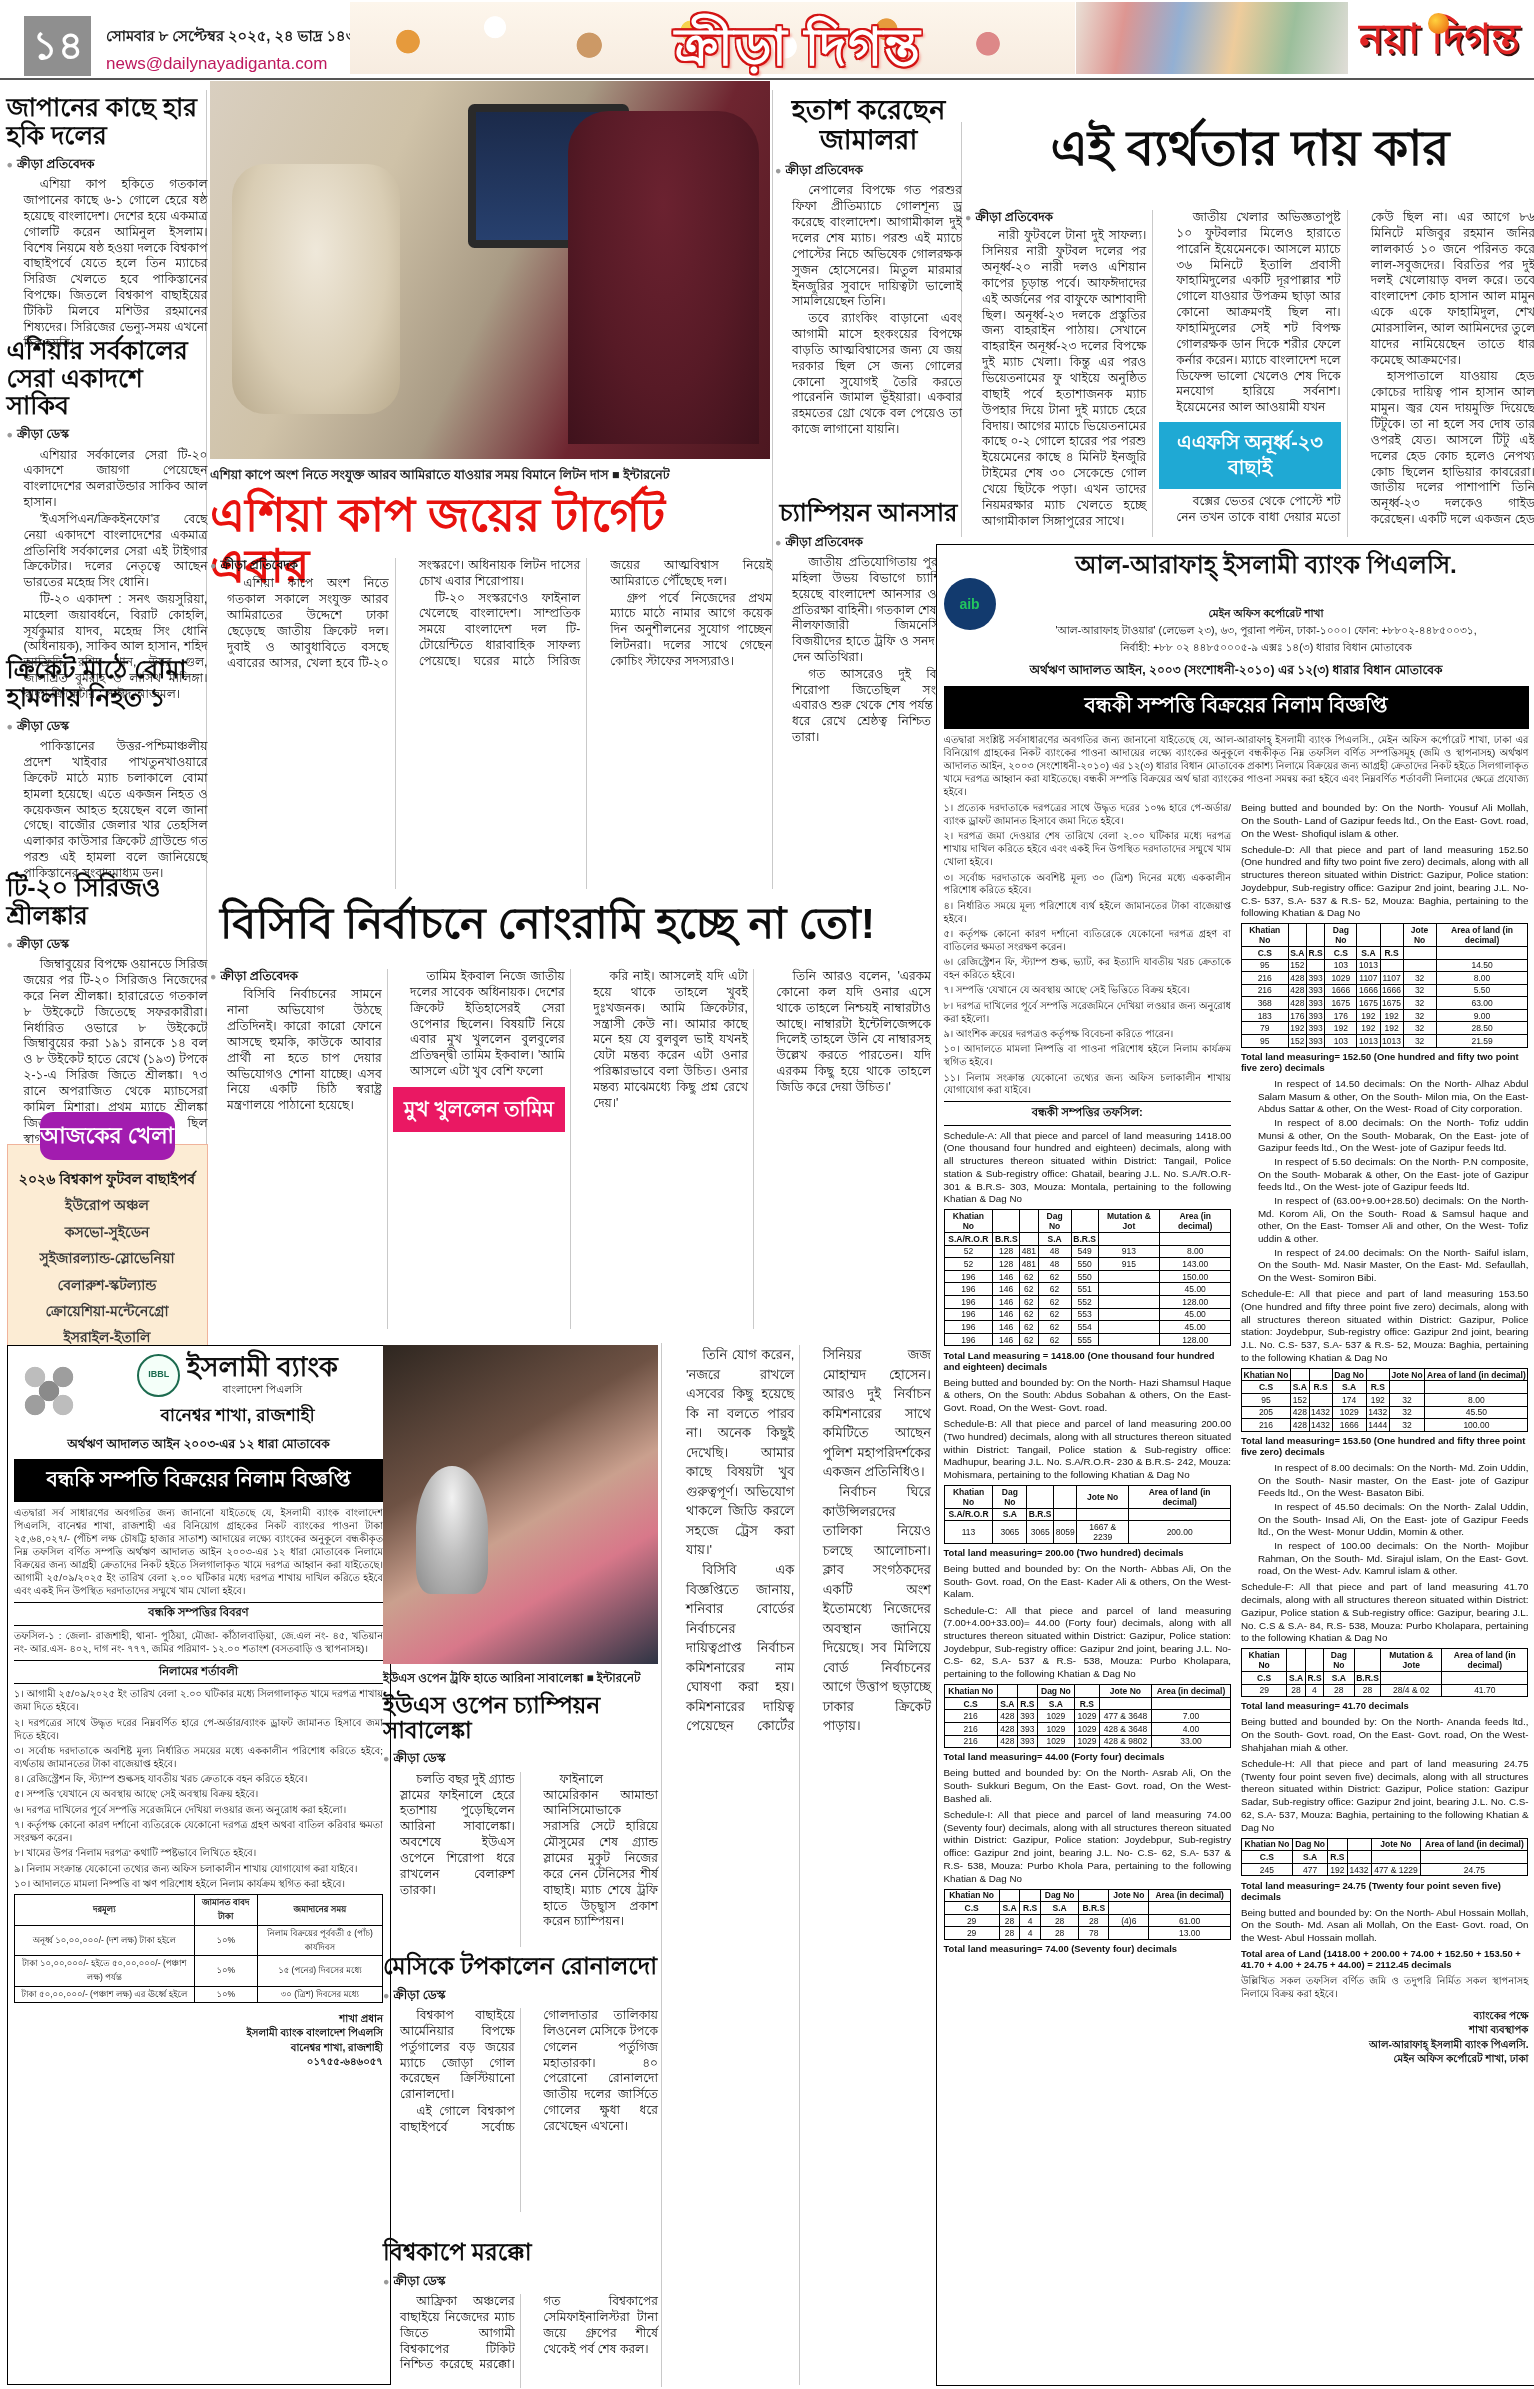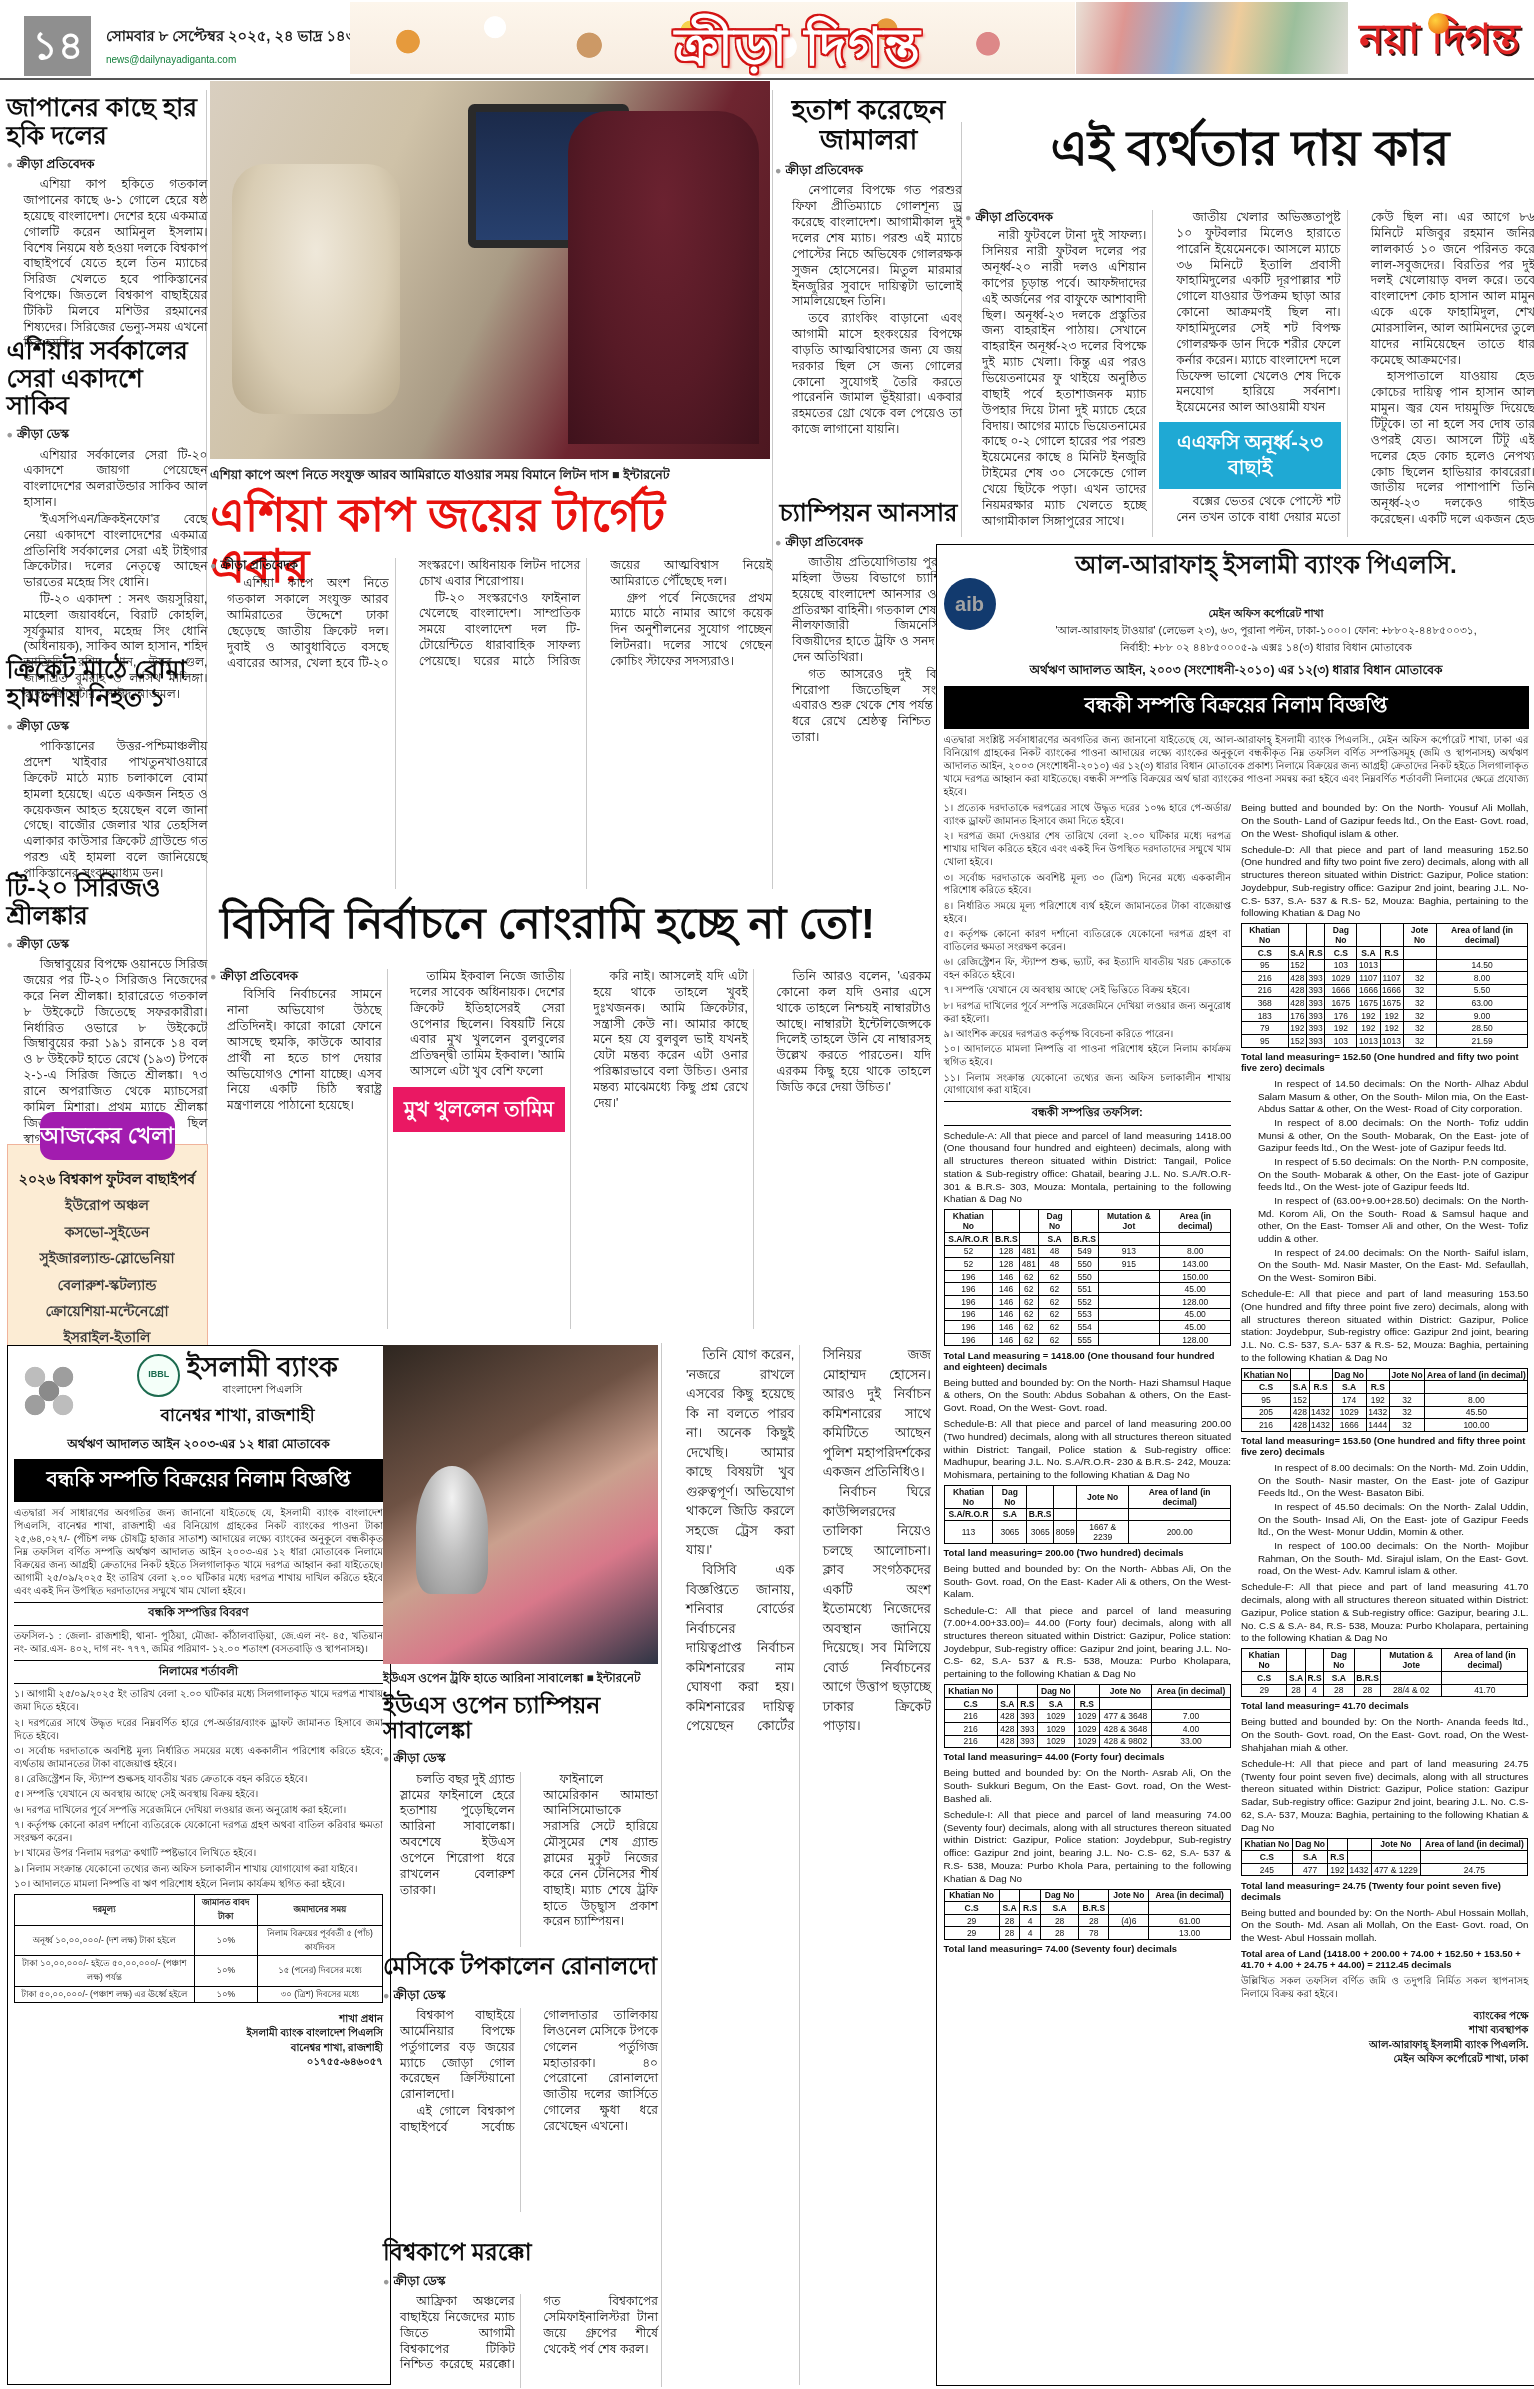--- a/index.html
+++ b/index.html
@@ -4,21 +4,21 @@
 <style>
   html,body{margin:0;padding:0;background:#e9e9e9;}
   #page{position:relative;width:1535px;height:2389px;background:#ffffff;overflow:hidden;
         font-family:"Liberation Sans",sans-serif;color:#111;}
   .abs{position:absolute;}
   
   .pagenum{left:24.4px;top:16.3px;width:67px;height:60px;background:#8f8f8f;color:#fff;
            font-size:39px;font-weight:bold;text-align:center;line-height:60px;}
   .dateblock{left:106px;top:24.4px;width:269px;}
   .dateline{font-size:14.7px;font-weight:bold;color:#1a1a1a;}
-  .mailline{font-size:10px;color:#15803d;margin-top:4.9px;}
+  .mailline{font-size:17px;color:#be185d;margin-top:4.9px;}
   .strip{left:350px;top:1.6px;width:725px;height:72px;background:
      radial-gradient(circle at 8% 55%, #e69a3c 11.4px, rgba(0,0,0,0) 12.2px),
      radial-gradient(circle at 20% 35%, #fff 10.6px, rgba(0,0,0,0) 11.4px),
      radial-gradient(circle at 33% 60%, #c96 12.2px, rgba(0,0,0,0) 13px),
      radial-gradient(circle at 47% 40%, #f6d24e 9.8px, rgba(0,0,0,0) 10.6px),
      radial-gradient(circle at 60% 62%, #fff 11.4px, rgba(0,0,0,0) 12.2px),
      radial-gradient(circle at 74% 38%, #e69a3c 10.6px, rgba(0,0,0,0) 11.4px),
      radial-gradient(circle at 88% 58%, #d88 11.4px, rgba(0,0,0,0) 12.2px),
      linear-gradient(#fdf6ec,#f7ece0);}
   .section-title{left:562px;top:6.5px;width:472px;text-align:center;font-size:52px;font-weight:bold;
@@ -70,21 +70,21 @@
   .sab-trophy{position:absolute;left:12%;top:38%;width:26%;height:40%;background:
      radial-gradient(ellipse at 50% 25%,#f2f2f2 0%,#bdbdbd 45%,#8c8c8c 100%);border-radius:50% 50% 20% 20%;}
   .flower-logo{width:70px;height:70px;background:
      radial-gradient(circle at 30% 30%, #bdbdbd 9.8px, rgba(0,0,0,0) 10.6px),
      radial-gradient(circle at 70% 30%, #9e9e9e 9.8px, rgba(0,0,0,0) 10.6px),
      radial-gradient(circle at 30% 70%, #9e9e9e 9.8px, rgba(0,0,0,0) 10.6px),
      radial-gradient(circle at 70% 70%, #bdbdbd 9.8px, rgba(0,0,0,0) 10.6px),
      radial-gradient(circle at 50% 50%, #8a8a8a 9.8px, rgba(0,0,0,0) 10.6px);}
   .ib-logo{width:39px;height:39px;border-radius:50%;border:2.4px double #1c6b4f;background:#f4fff9;
      color:#1c6b4f;font-size:9px;font-weight:bold;text-align:center;line-height:36px;}
-  .aib-logo{width:52px;height:52px;border-radius:50%;background:#123a6e;color:#a3a3a3;font-size:20px;
+  .aib-logo{width:52px;height:52px;border-radius:50%;background:#123a6e;color:#22c55e;font-size:14px;
      font-weight:bold;text-align:center;line-height:52px;}
   
   .notice{border:1.6px solid #000;background:#fff;padding:6.5px;box-sizing:border-box;}
   .n-bank-name{font-size:27px;font-weight:bold;text-align:center;line-height:1.1;}
   .n-bank-sub{font-size:10.6px;text-align:center;}
   .n-branch{font-size:17px;font-weight:bold;text-align:center;margin-top:3.3px;}
   .n-law{font-size:12.2px;font-weight:bold;text-align:center;margin:4.1px 0;}
   .n-banner{background:#000;color:#fff;font-size:20.4px;font-weight:bold;text-align:center;
      padding:4.9px 0;margin:3.3px 0 4.9px;}
   .n-para{font-size:9.8px;line-height:1.32;text-align:justify;margin-bottom:3.3px;}

